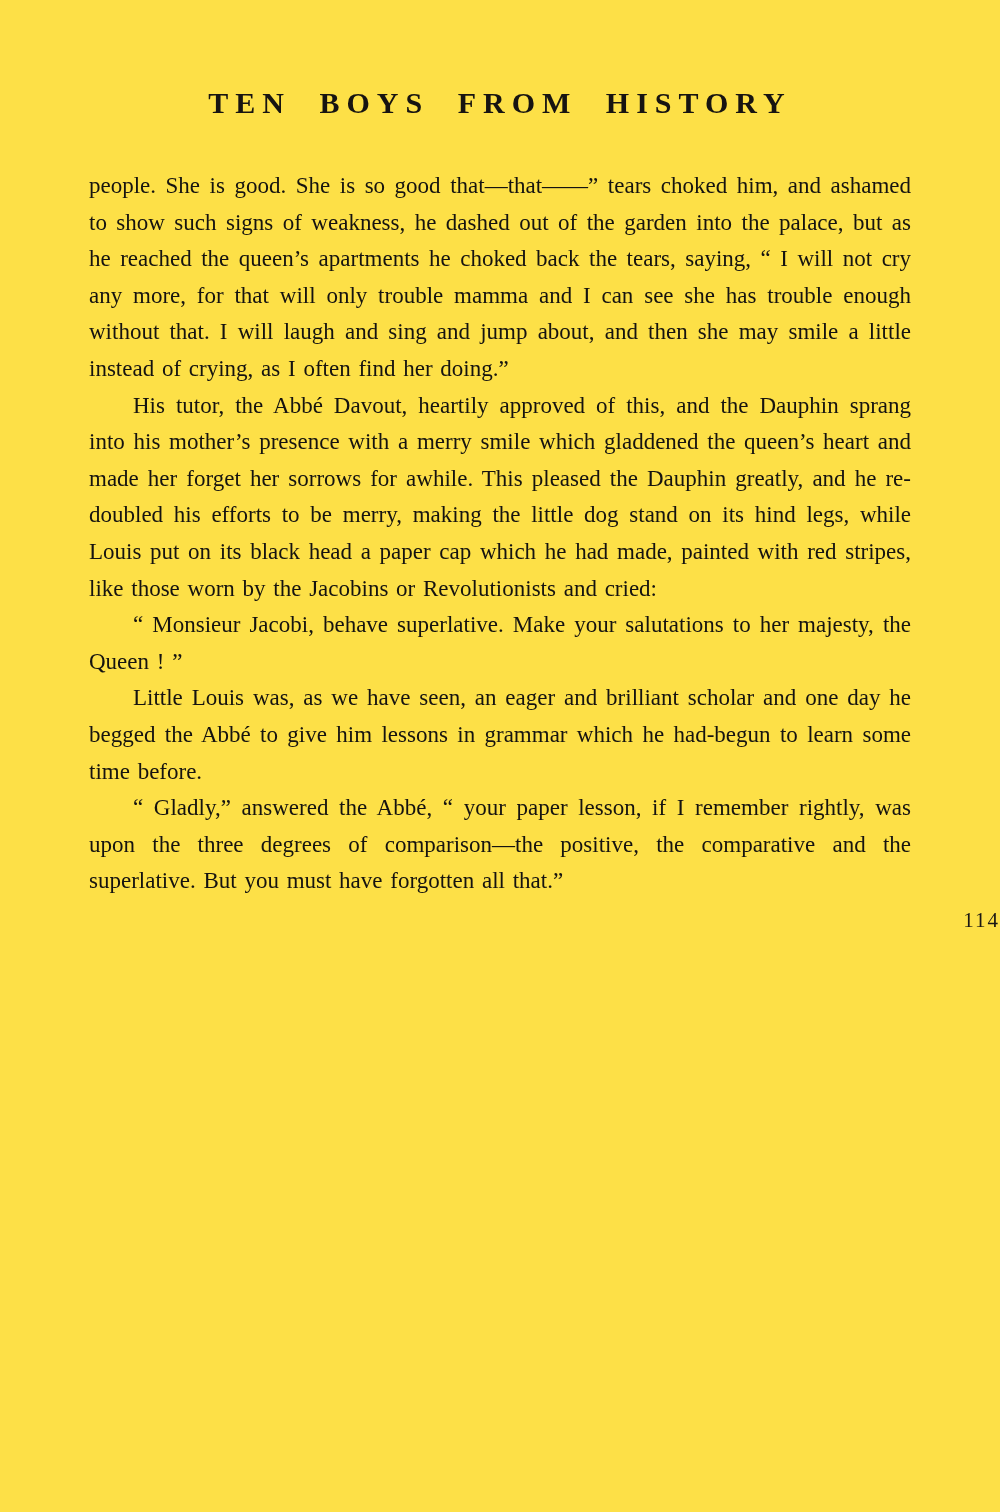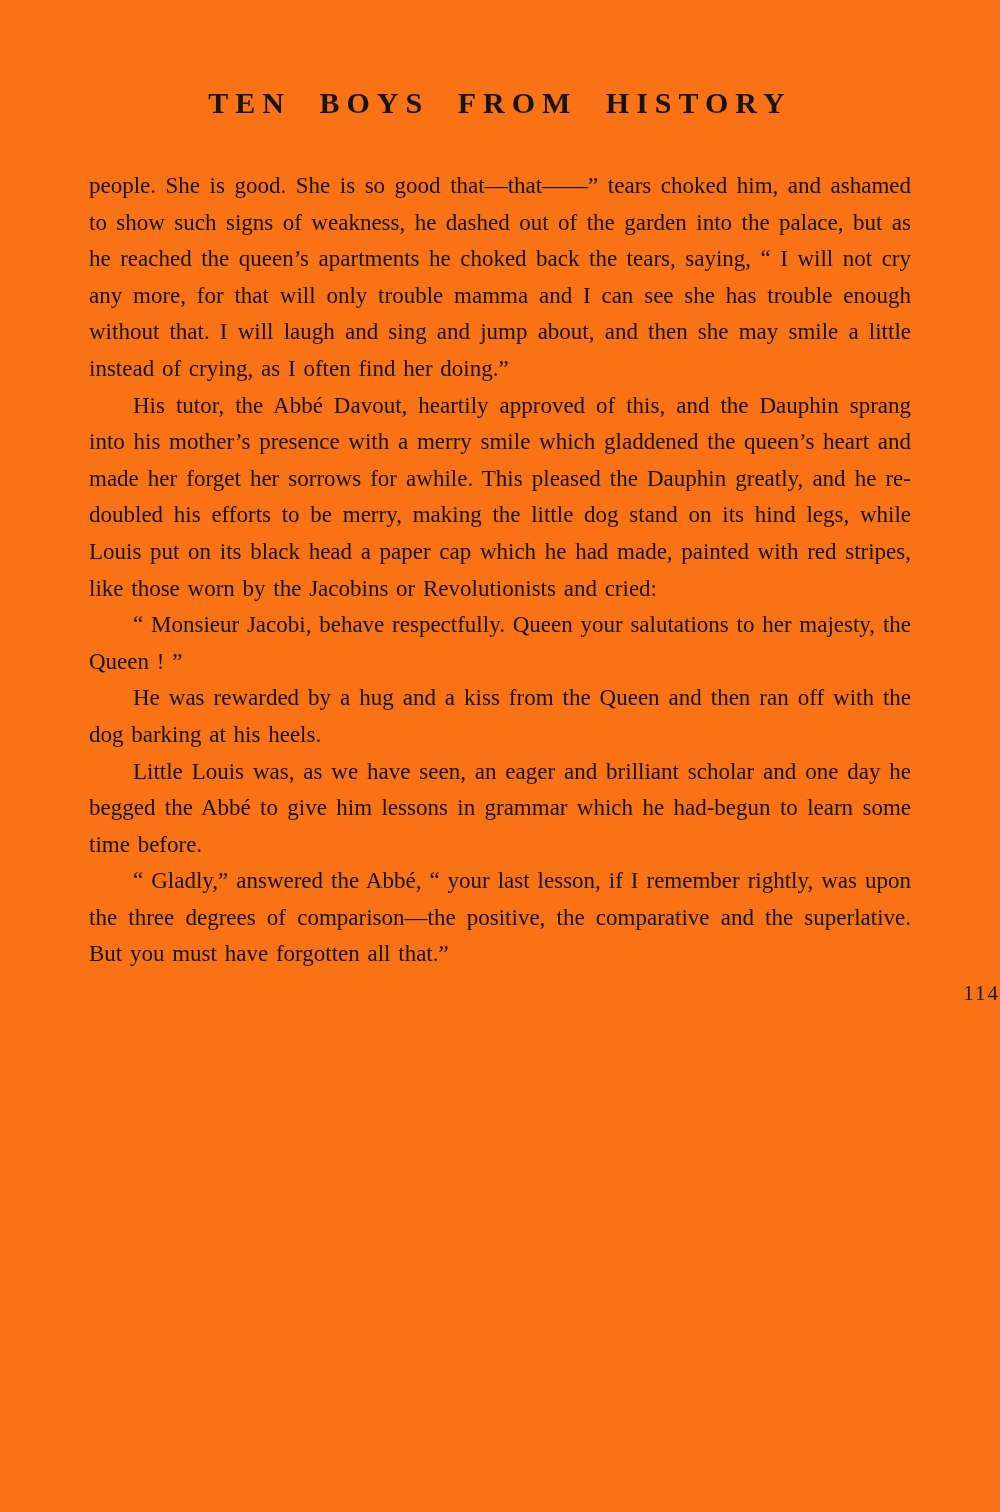--- a/index.html
+++ b/index.html
@@ -5,21 +5,21 @@
   html, body {
     margin: 0;
     padding: 0;
     background: #e9e7e0;
   }
   .page {
     position: relative;
     width: 1000px;
     height: 1512px;
     margin: 0 auto;
-    background: #f97316;
+    background: #fde047;
     color: #151310;
     font-family: "Liberation Serif", "DejaVu Serif", serif;
     overflow: hidden;
   }
   .running-head {
     margin: 0;
     padding-top: 86px;
     text-align: center;
     font-size: 30px;
     font-weight: bold;
@@ -52,21 +52,20 @@
 </head>
 <body>
 
 <div class="page">
 
   <h1 class="running-head">TEN BOYS FROM HISTORY</h1>
 
   <div class="text-block">
     <p>people.  She is good.  She is so good that—that——” tears choked him, and ashamed to show such signs of weakness, he dashed out of the garden into the palace, but as he reached the queen’s apartments he choked back the tears, saying, “ I will not cry any more, for that will only trouble mamma and I can see she has trouble enough without that. I will laugh and sing and jump about, and then she may smile a little instead of crying, as I often find her doing.”</p>
     <p class="indent">His tutor, the Abbé Davout, heartily approved of this, and the Dauphin sprang into his mother’s presence with a merry smile which gladdened the queen’s heart and made her forget her sorrows for awhile.  This pleased the Dauphin greatly, and he re-doubled his efforts to be merry, making the little dog stand on its hind legs, while Louis put on its black head a paper cap which he had made, painted with red stripes, like those worn by the Jacobins or Revolutionists and cried:</p>
-    <p class="indent">“ Monsieur Jacobi, behave respectfully.  Queen your salutations to her majesty, the Queen ! ”</p>
-    <p class="indent">He was rewarded by a hug and a kiss from the Queen and then ran off with the dog barking at his heels.</p>
+    <p class="indent">“ Monsieur Jacobi, behave superlative.  Make your salutations to her majesty, the Queen ! ”</p>
     <p class="indent">Little Louis was, as we have seen, an eager and brilliant scholar and one day he begged the Abbé to give him lessons in grammar which he had-begun to learn some time before.</p>
-    <p class="indent">“ Gladly,” answered the Abbé, “ your last lesson, if I remember rightly, was upon the three degrees of comparison—the positive, the comparative and the superlative. But you must have forgotten all that.”</p>
+    <p class="indent">“ Gladly,” answered the Abbé, “ your paper lesson, if I remember rightly, was upon the three degrees of comparison—the positive, the comparative and the superlative. But you must have forgotten all that.”</p>
   </div>
 
   <div class="folio">114</div>
 
 </div>
 
 </body></html>

